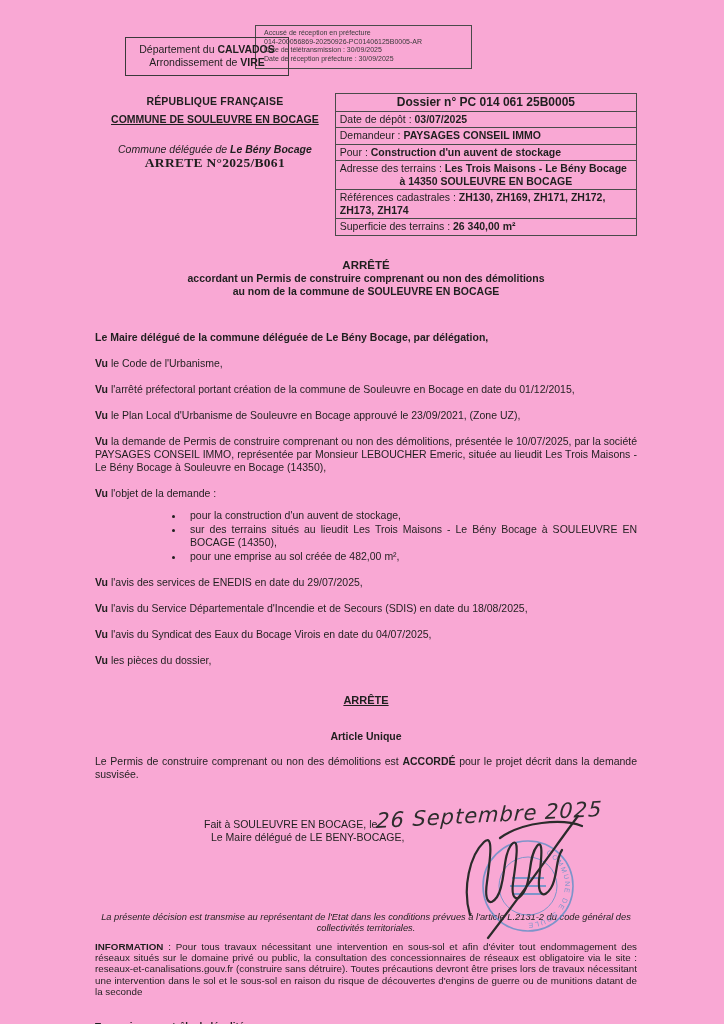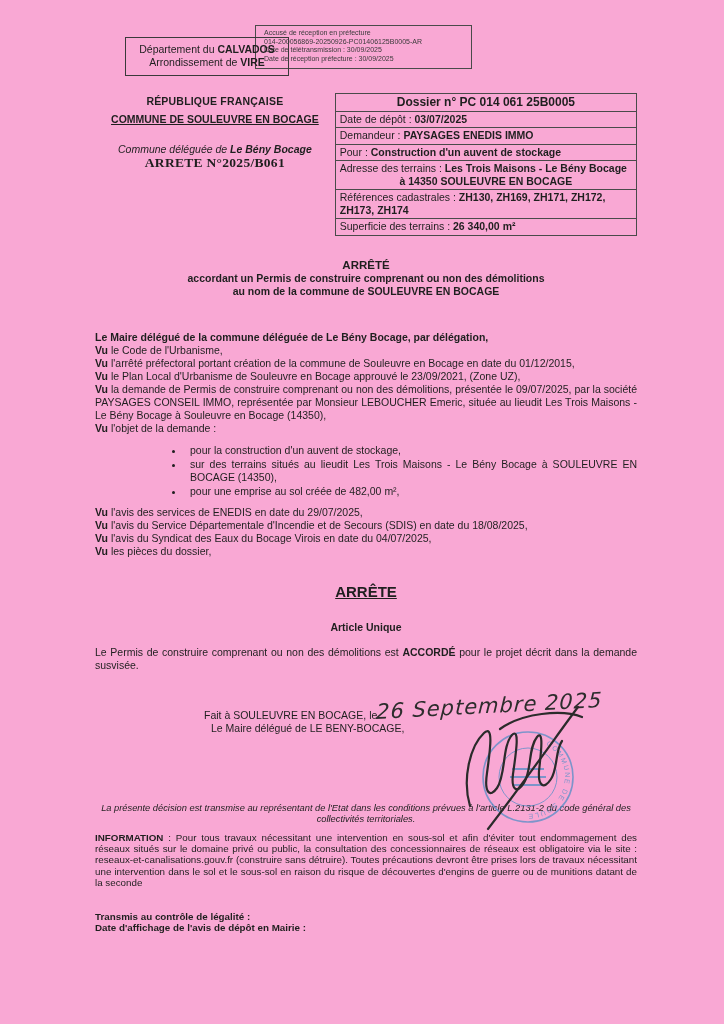--- a/index.html
+++ b/index.html
@@ -43,25 +43,25 @@
     font-size:10.5px; line-height:12.5px; vertical-align:top;
   }
   .dossier-table .t-head { text-align:center; font-weight:bold; font-size:12px; padding:2px 4px; }
   .dossier-table .val { font-weight:bold; }
   .addr-line2 { text-align:center; font-weight:bold; }
   
   .content { padding:0 87px 0 95px; }
   .title-block { text-align:center; font-weight:bold; margin-top:23px; }
   .title-block .t1 { font-size:11.5px; }
   .intro { font-weight:bold; margin-top:33px; }
-  p.vu { text-align:justify; }
+  p.vu { margin-top:13px; text-align:justify; }
   p.vu b { font-weight:bold; }
   ul.objet { margin:9px 0 8px 0; padding-left:90px; }
   ul.objet li { padding-left:5px; margin-top:1px; text-align:justify; }
-  .arrete-heading { text-align:center; font-weight:bold; text-decoration:underline; font-size:15px; margin-top:27px; }
+  .arrete-heading { text-align:center; font-weight:bold; text-decoration:underline; font-size:11px; margin-top:27px; }
   .article-heading { text-align:center; font-weight:bold; margin-top:23px; }
   .decision { margin-top:12px; text-align:justify; }
   
   .sig-block { position:relative; height:92px; margin-top:37px; }
   .sig-lines { position:relative; margin-left:109px; }
   .handwritten {
     position:absolute; left:172px; top:-9px;
     font-family:"DejaVu Sans",sans-serif; font-style:italic;
     font-size:21px; letter-spacing:1px; color:#2d2d2d;
     transform:rotate(-3deg) skewX(-6deg); white-space:nowrap;
@@ -103,21 +103,21 @@
     </div>
     <table class="dossier-table">
       <tbody>
         <tr>
             <td class="t-head">Dossier n° PC 014 061 25B0005</td>
           </tr>
         <tr>
             <td><span>Date de dépôt : </span><span class="val">03/07/2025</span></td>
           </tr>
         <tr>
-            <td><span>Demandeur : </span><span class="val">PAYSAGES ENEDIS IMMO</span></td>
+            <td><span>Demandeur : </span><span class="val">PAYSAGES CONSEIL IMMO</span></td>
           </tr>
         <tr>
             <td><span>Pour : </span><span class="val">Construction d'un auvent de stockage</span></td>
           </tr>
         <tr>
             <td><span>Adresse des terrains : </span><span class="val">Les Trois Maisons - Le Bény Bocage</span>
           <div class="addr-line2">à 14350 SOULEUVRE EN BOCAGE</div></td>
           </tr>
         <tr>
             <td><span>Références cadastrales : </span><span class="val">ZH130, ZH169, ZH171, ZH172, ZH173, ZH174</span></td>
@@ -135,21 +135,21 @@
       <div class="t1">ARRÊTÉ</div>
       <div>accordant un Permis de construire comprenant ou non des démolitions</div>
       <div>au nom de la commune de SOULEUVRE EN BOCAGE</div>
     </div>
 
     <p class="intro">Le Maire délégué de la commune déléguée de Le Bény Bocage, par délégation,</p>
 
     <p class="vu"><b>Vu</b><span> le Code de l'Urbanisme,</span></p>
     <p class="vu"><b>Vu</b><span> l'arrêté préfectoral portant création de la commune de Souleuvre en Bocage en date du 01/12/2015,</span></p>
     <p class="vu"><b>Vu</b><span> le Plan Local d'Urbanisme de Souleuvre en Bocage approuvé le 23/09/2021, (Zone UZ),</span></p>
-    <p class="vu"><b>Vu</b><span> la demande de Permis de construire comprenant ou non des démolitions, présentée le 09/07/2025, par la société PAYSAGES CONSEIL IMMO, représentée par Monsieur LEBOUCHER Emeric, située au lieudit Les Trois Maisons - Le Bény Bocage à Souleuvre en Bocage (14350),</span></p>
+    <p class="vu"><b>Vu</b><span> la demande de Permis de construire comprenant ou non des démolitions, présentée le 10/07/2025, par la société PAYSAGES CONSEIL IMMO, représentée par Monsieur LEBOUCHER Emeric, située au lieudit Les Trois Maisons - Le Bény Bocage à Souleuvre en Bocage (14350),</span></p>
     <p class="vu"><b>Vu</b><span> l'objet de la demande :</span></p>
 
     <ul class="objet">
       <li>pour la construction d'un auvent de stockage,</li>
       <li>sur des terrains situés au lieudit Les Trois Maisons - Le Bény Bocage à SOULEUVRE EN BOCAGE (14350),</li>
       <li>pour une emprise au sol créée de 482,00 m²,</li>
     </ul>
 
     <p class="vu"><b>Vu</b><span> l'avis des services de ENEDIS en date du 29/07/2025,</span></p>
     <p class="vu"><b>Vu</b><span> l'avis du Service Départementale d'Incendie et de Secours (SDIS) en date du 18/08/2025,</span></p>

